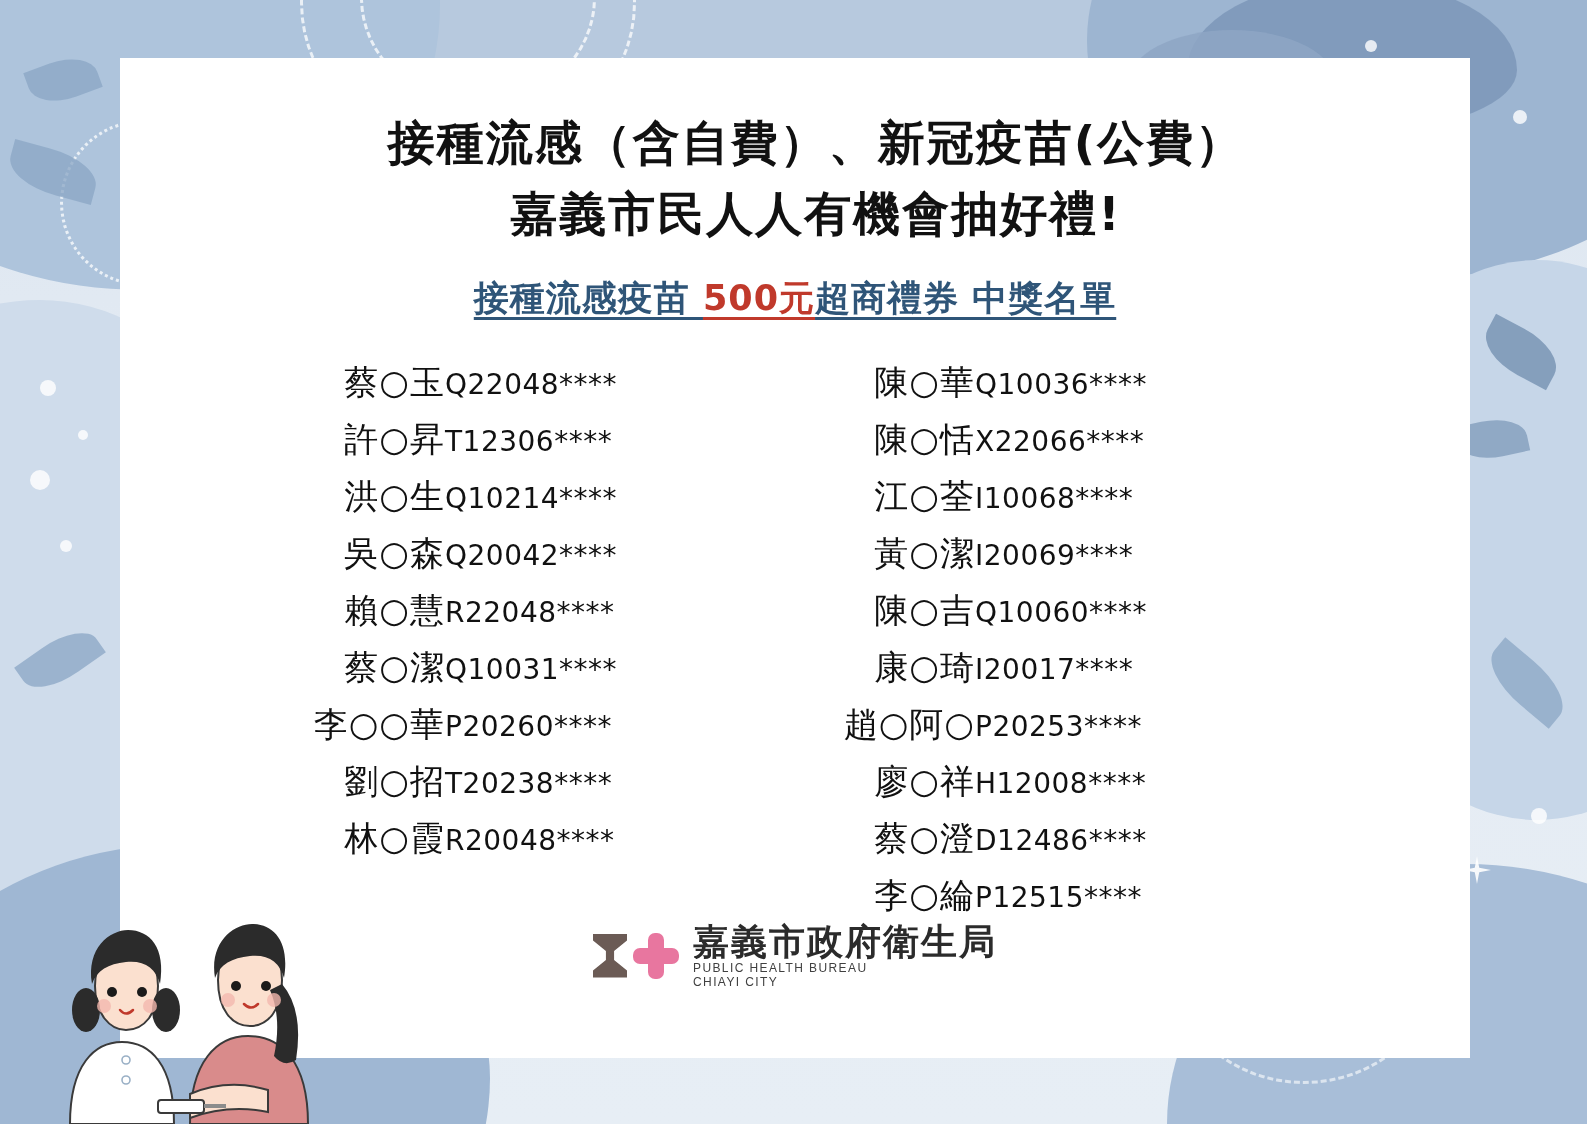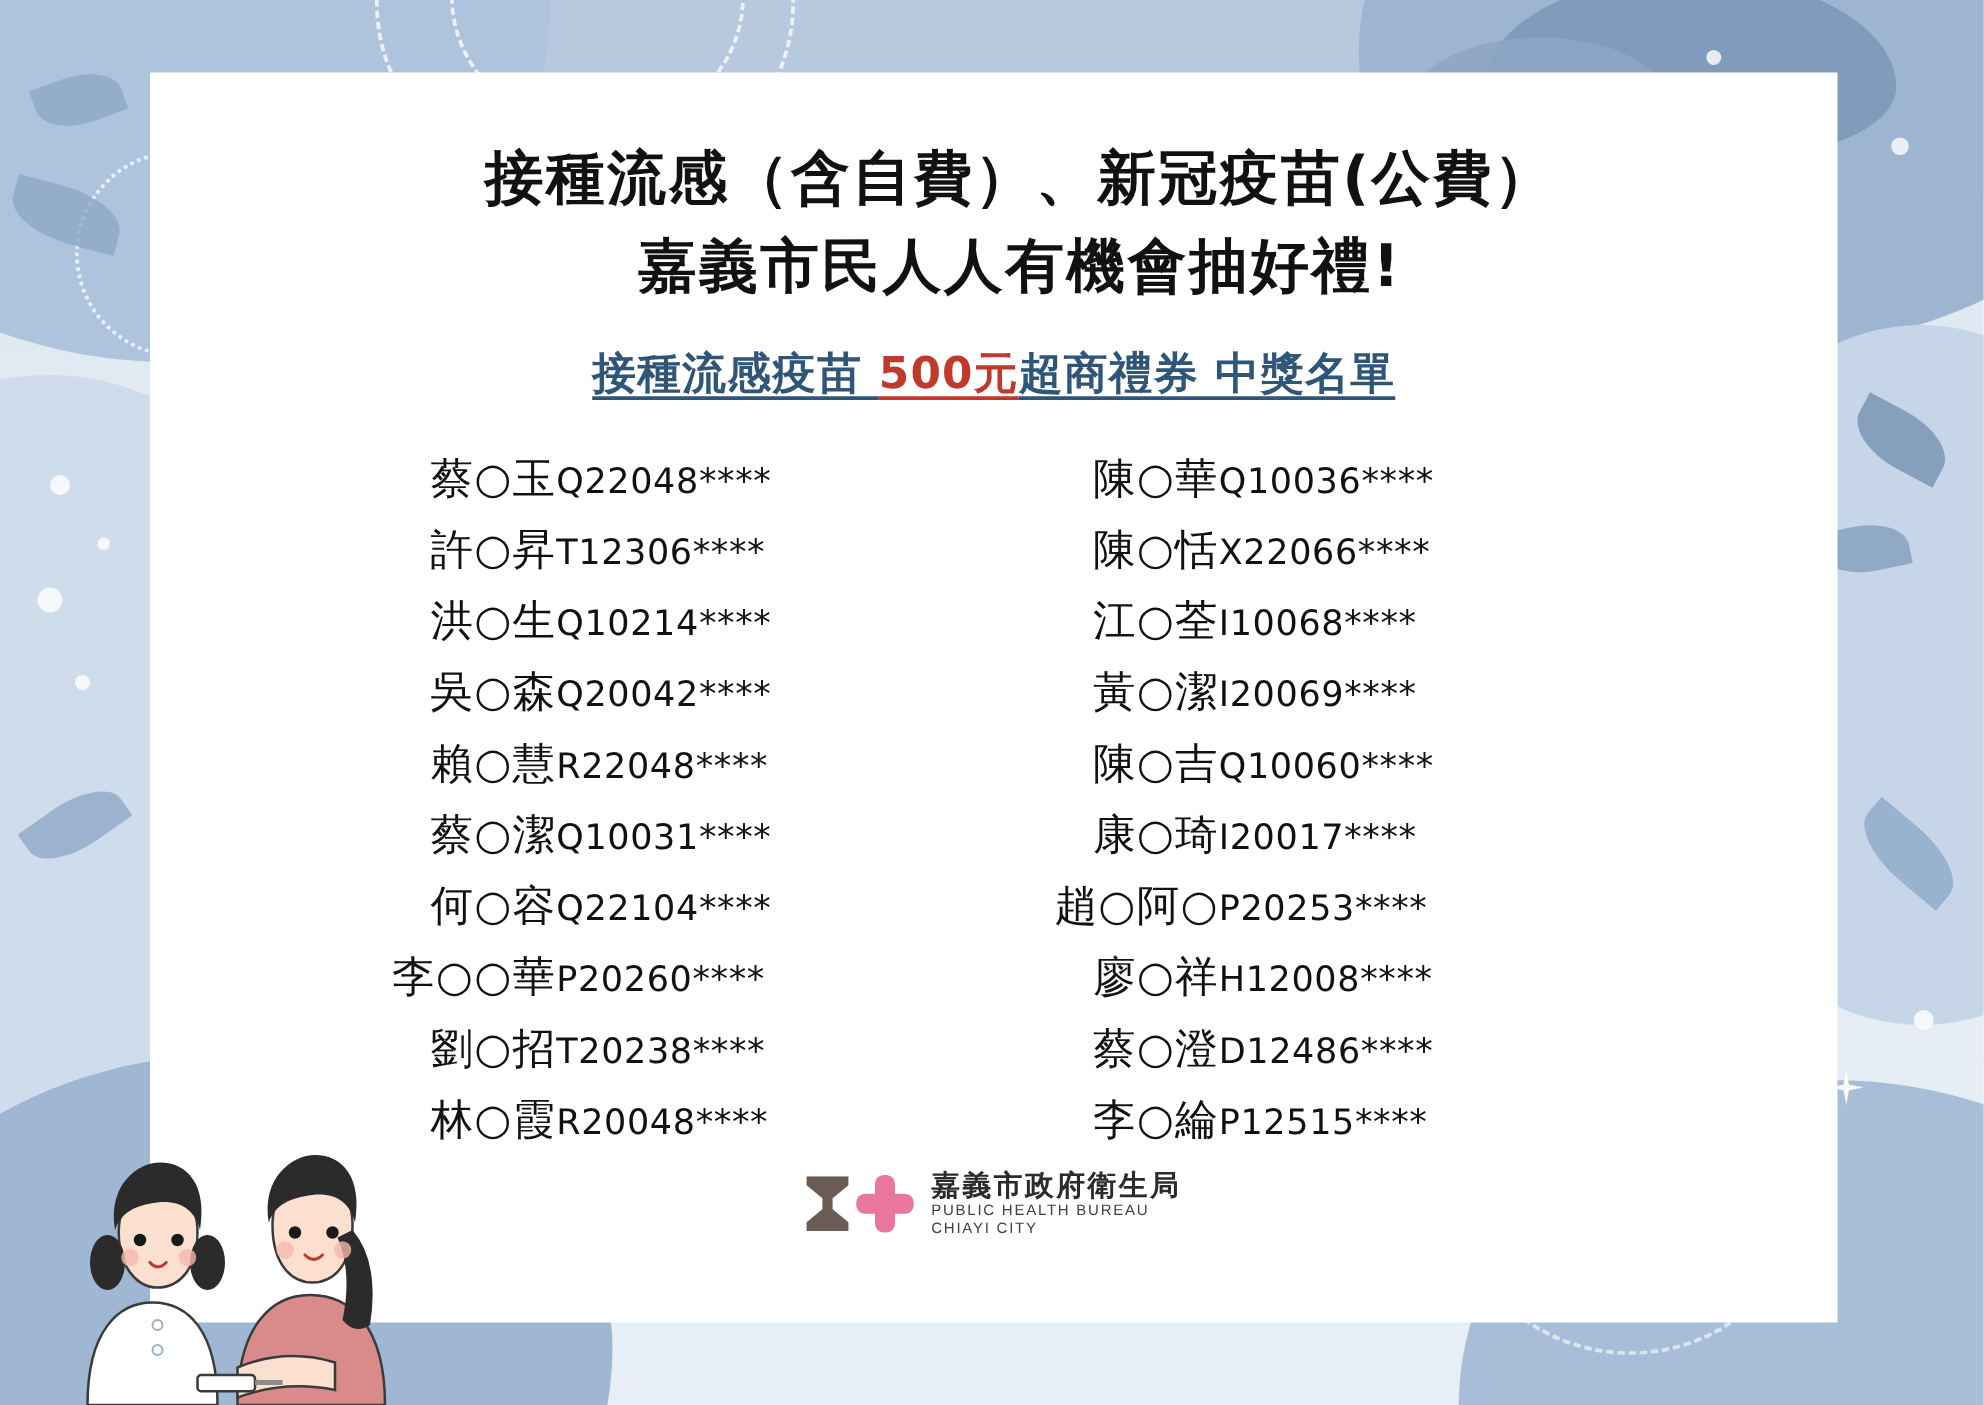--- a/index.html
+++ b/index.html
@@ -230,21 +230,21 @@
   }
   .logo-cross::before {
     left: 15px; top: 0; width: 16px; height: 46px;
   }
   .logo-cross::after {
     left: 0; top: 15px; width: 46px; height: 16px;
   }
   .logo-text { line-height: 1.15; }
   .logo-cn {
     font-family: "DejaVu Sans", "Liberation Sans", sans-serif;
-    font-size: 23px;
+    font-size: 36px;
     font-weight: bold;
     color: #2b2b2b;
     letter-spacing: 2px;
   }
   .logo-en {
     font-family: "Liberation Sans", sans-serif;
     font-size: 12px;
     color: #404040;
     letter-spacing: 1.4px;
   }
@@ -331,24 +331,20 @@
           <span class="name">吳○森</span>
           <span class="id">Q20042****</span>
         </div>
         <div class="row">
           <span class="name">賴○慧</span>
           <span class="id">R22048****</span>
         </div>
         <div class="row">
           <span class="name">蔡○潔</span>
           <span class="id">Q10031****</span>
-        </div>
-        <div class="row">
-          <span class="name">何○容</span>
-          <span class="id">Q22104****</span>
         </div>
         <div class="row">
           <span class="name">李○○華</span>
           <span class="id">P20260****</span>
         </div>
         <div class="row">
           <span class="name">劉○招</span>
           <span class="id">T20238****</span>
         </div>
         <div class="row">

